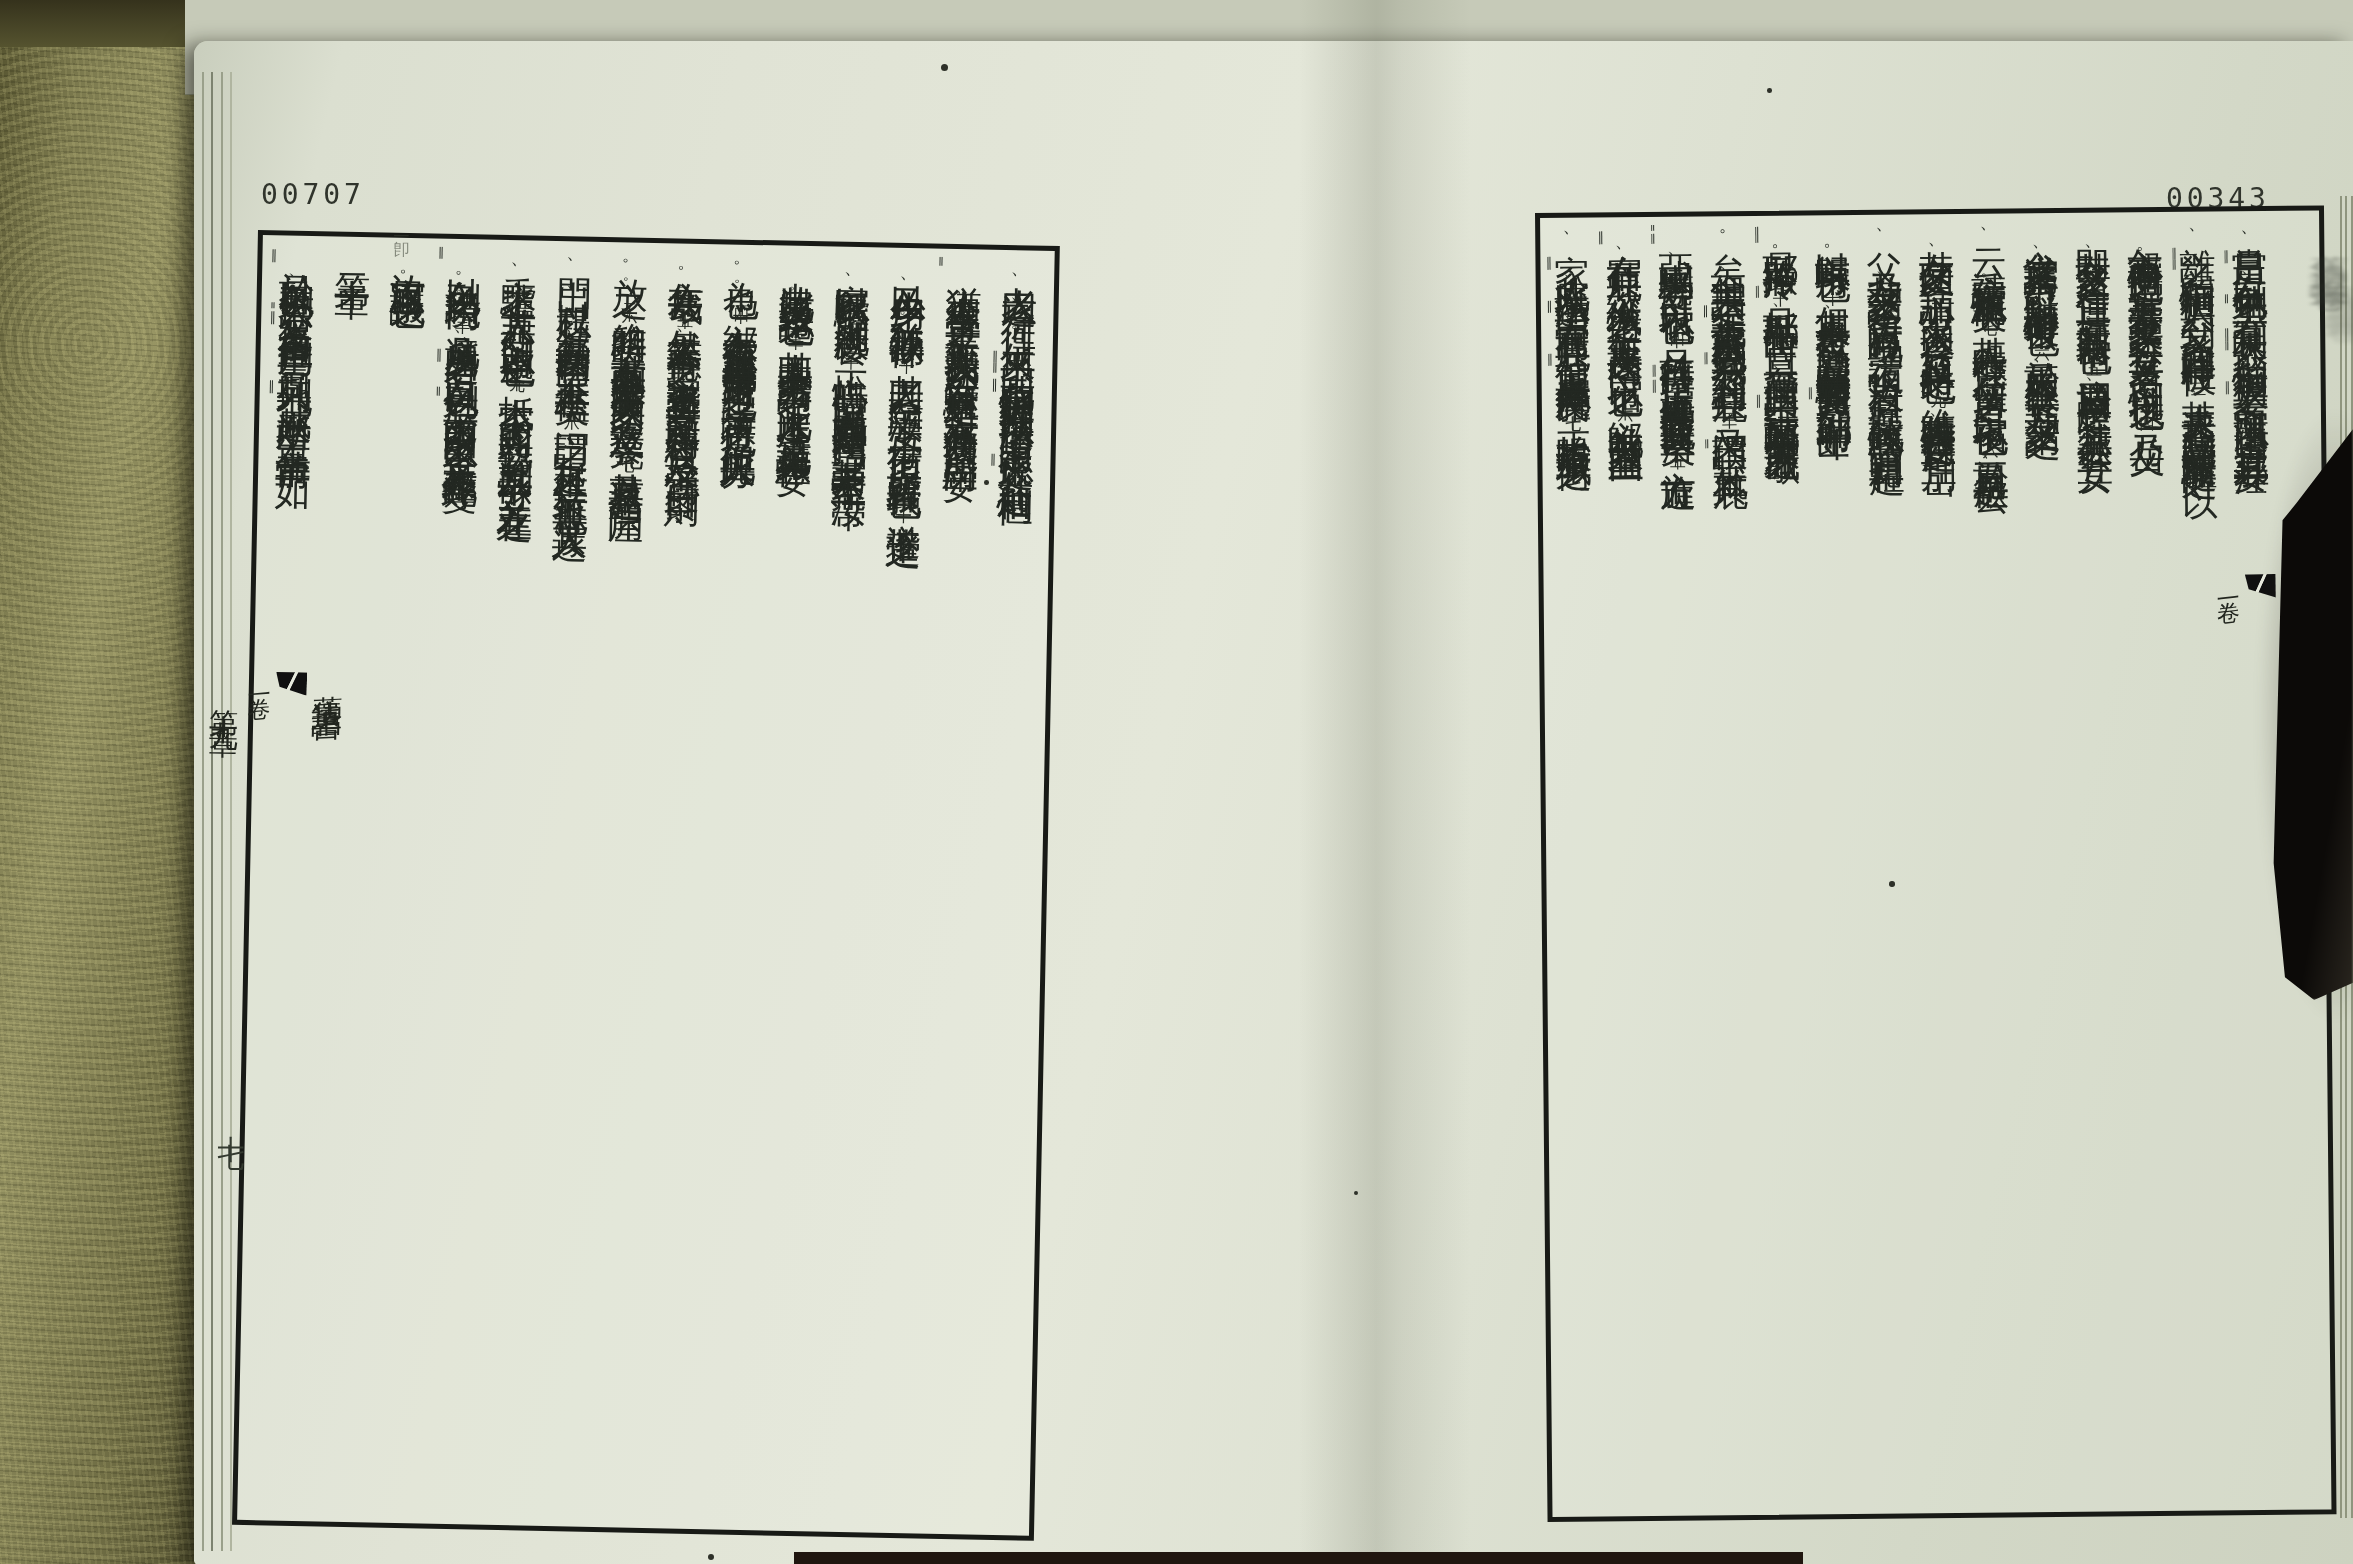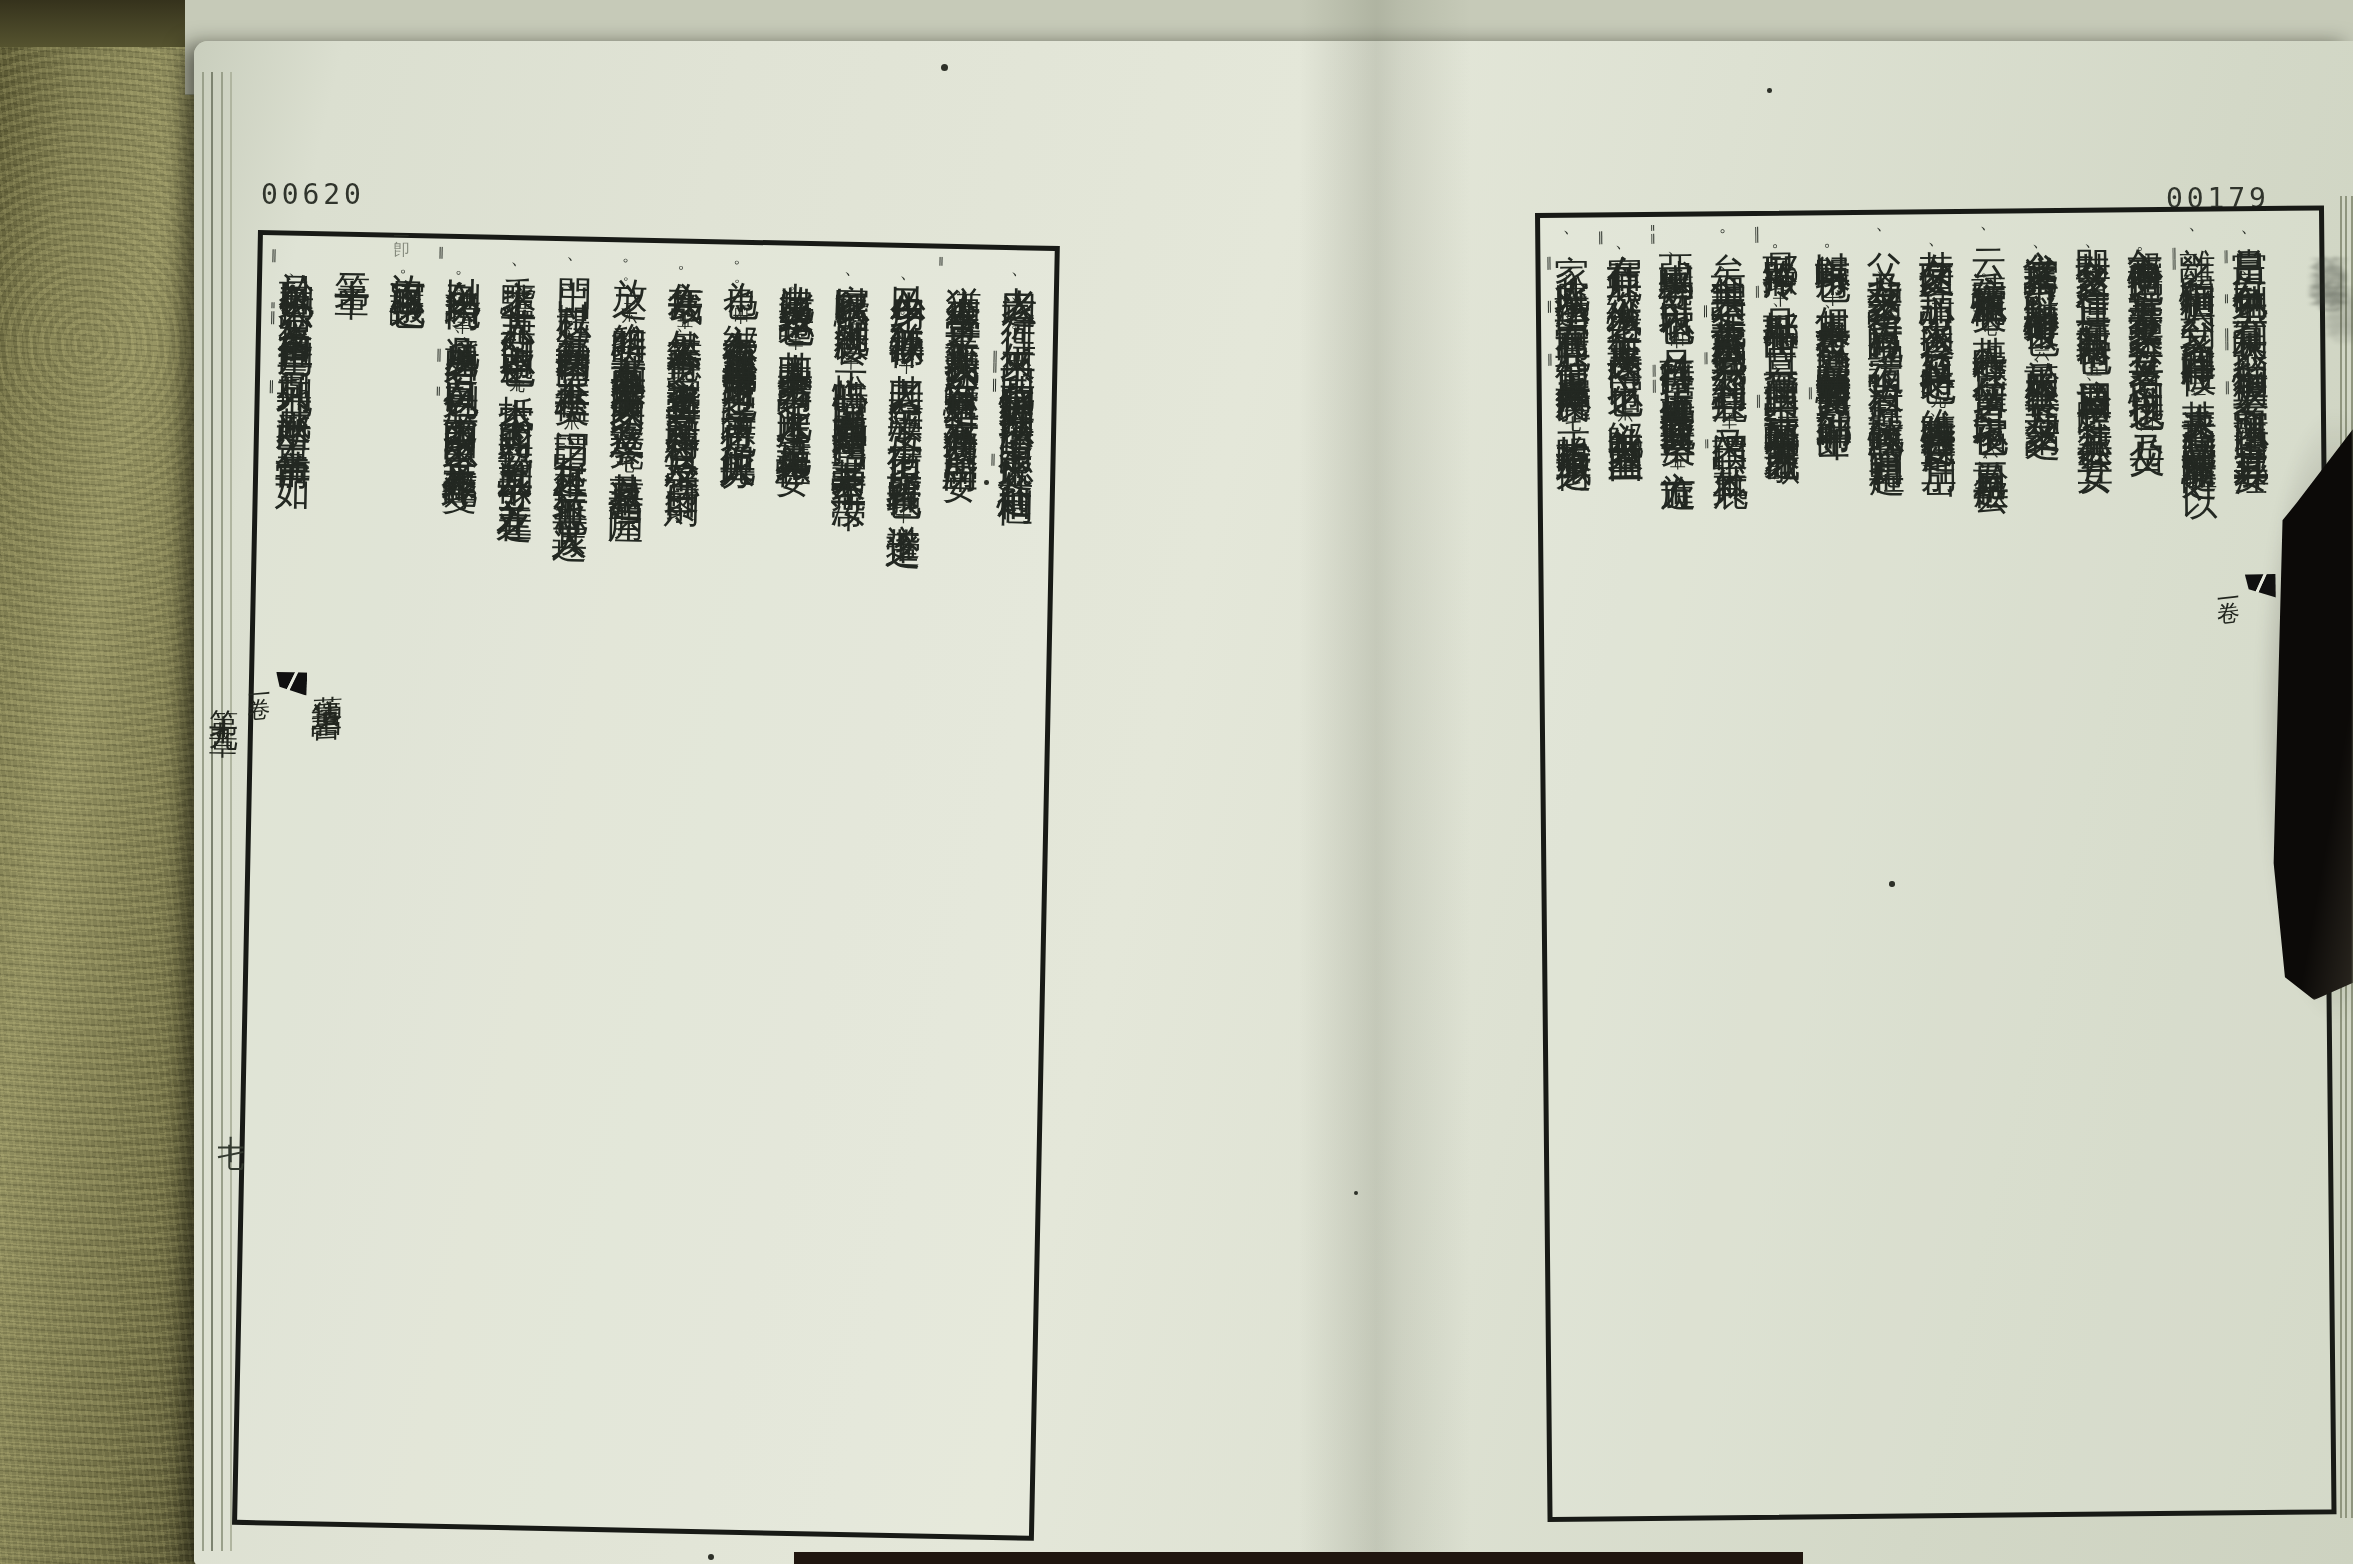--- a/index.html
+++ b/index.html
@@ -86,22 +86,22 @@
   <div style="left:211px"></div>
   <div style="left:221px"></div>
   <div style="left:230px"></div>
 </div>
 <div class="edge-lines-right">
   <div style="left:2340px"></div>
   <div style="left:2345px"></div>
   <div style="left:2351px"></div>
 </div>
 
-<div class="scan-num" style="left:261px;top:178px">00620</div>
-<div class="scan-num" style="left:2166px;top:182px">00179</div>
+<div class="scan-num" style="left:261px;top:178px">00707</div>
+<div class="scan-num" style="left:2166px;top:182px">00343</div>
 
 <div class="frame frame-left">
   <div class="cols" id="left-cols">
       <div class="col" style="font-size: 36px;">老人遂曰<span class="p">、</span>何徃<span class="p">、</span>何來乎<span class="v">。十八</span>曰我由<span class="pn">伯利恒</span><span class="pn">猶大</span>徃到<span class="pn">以法蓮</span>山邉<span class="p">、</span>即係來處<span class="p">、</span>前赴<span class="pn">伯利恒</span></div>
       <div class="col" style="font-size: 36px;"><span class="pn">猶大</span>今徃皇上帝之堂<span class="p">、</span>並無人接我家內<span class="v">。十九</span>然自有驢之草料<span class="p">、</span>亦有酒餅為僕<span class="p">、</span>所帶同妾</div>
       <div class="col" style="font-size: 36px;">以及少年之用<span class="p">、</span>並無缺物件<span class="p">。</span><span class="v">。二十</span>其老人曰<span class="p">、</span>願汝平安<span class="p">、</span>毋宿街上<span class="p">、</span>所資皆歸我也<span class="p">。</span><span class="v">。二十一</span>遂帶之進</div>
       <div class="col" style="font-size: 36px;">家以芻喂驢<span class="p">、</span>則洗脚飲食<span class="p">。</span><span class="v">。二十二</span>正悅心時<span class="p">、</span>即屬城人其匪類圍屋拷門<span class="p">、</span>謂其老家主云<span class="p">、</span>汝帶</div>
       <div class="col" style="font-size: 36px;">出此汝屋之人致認之也<span class="p">。</span><span class="v">。二十三</span>其人即其家主方出謂之云<span class="p">、</span>此人進本屋<span class="p">、</span>請兄弟毋惡作妄</div>
       <div class="col" style="font-size: 36px;">為也<span class="p">。</span><span class="v">。二十四</span>郤有本女係貞童與其妾我今將帶之出屈之可也<span class="p">、</span>隨意待之可也<span class="p">。</span>但與此人毋</div>
       <div class="col" style="font-size: 36px;">妄作為哉<span class="p">。</span><span class="v">。二十五</span>然是人等不肯聽之<span class="p">、</span>家主遂帶出其妾<span class="p">、</span>其民即茍合終夜<span class="p">、</span>及早強淫<span class="p">、</span>日黎則</div>

